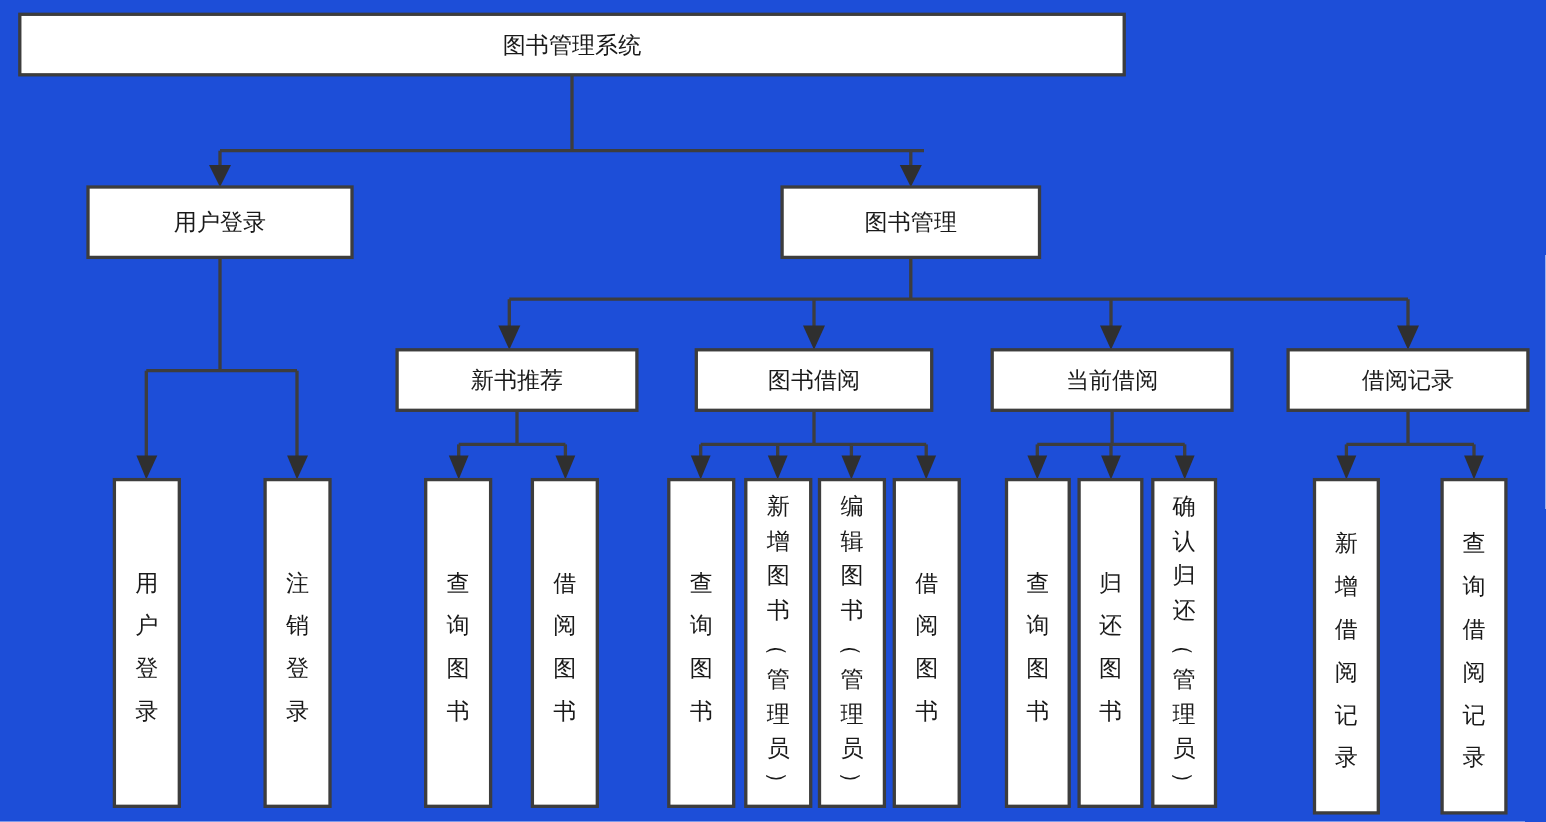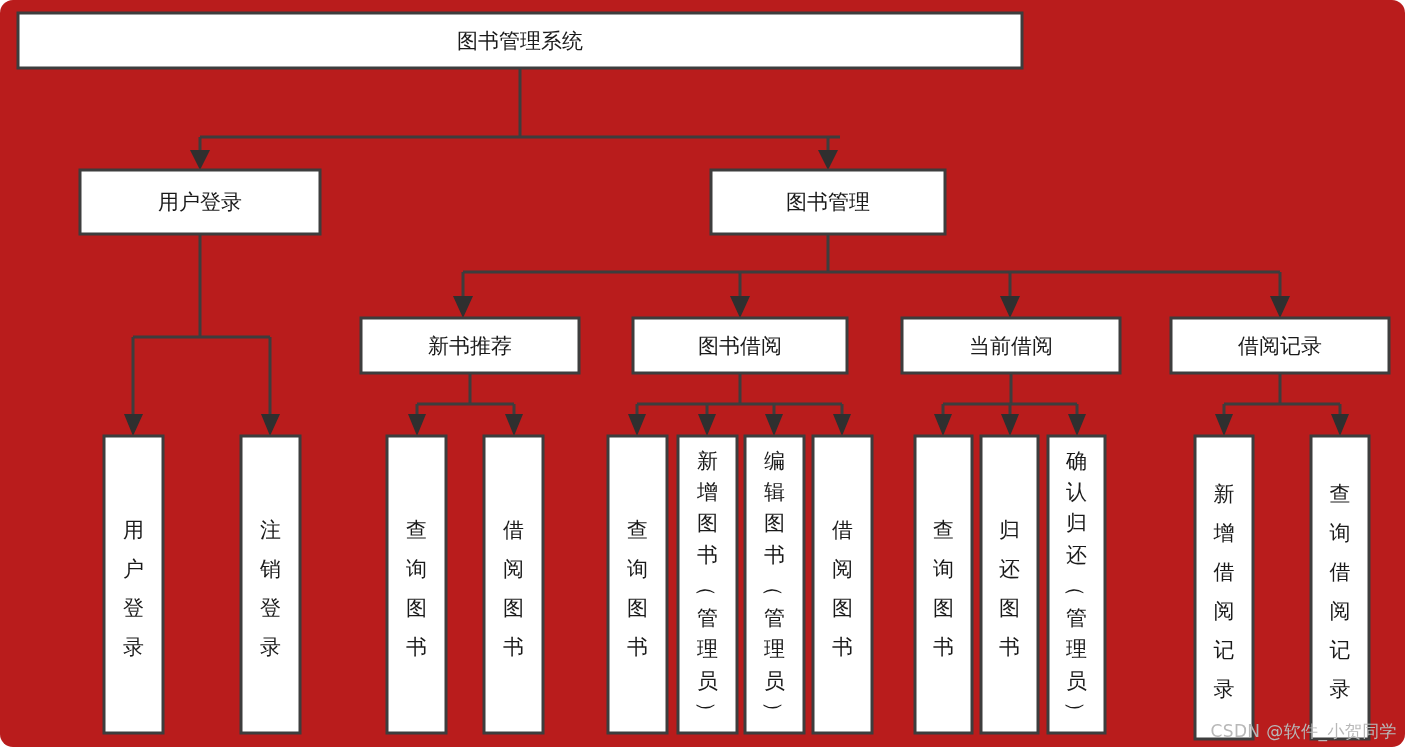--- a/index.html
+++ b/index.html
@@ -11,22 +11,21 @@
   body {
     width: 1405px;
     height: 747px;
     font-family: "DejaVu Sans", "Liberation Sans", sans-serif;
     overflow: hidden;
   }
   #diagram-root {
     position: relative;
     width: 1405px;
     height: 747px;
-    background: #b91c1c;
-    border-radius: 13px;
+    background: #1d4ed8;
   }
   svg#diagram-svg {
     position: absolute;
     left: 0;
     top: 0;
     width: 1405px;
     height: 747px;
     display: block;
   }
   .node-rect {
@@ -310,14 +309,13 @@
           <text class="node-label-v" x="1340" y="500.92" font-size="22">查</text>
           <text class="node-label-v" x="1340" y="539.9200000000001" font-size="22">询</text>
           <text class="node-label-v" x="1340" y="578.9200000000001" font-size="22">借</text>
           <text class="node-label-v" x="1340" y="617.9200000000001" font-size="22">阅</text>
           <text class="node-label-v" x="1340" y="656.9200000000001" font-size="22">记</text>
           <text class="node-label-v" x="1340" y="695.9200000000001" font-size="22">录</text>
         </g>
       </g>
   </svg>
 
-  <div class="watermark">CSDN @软件_小贺同学</div>
 </div>
 
 </body></html>

